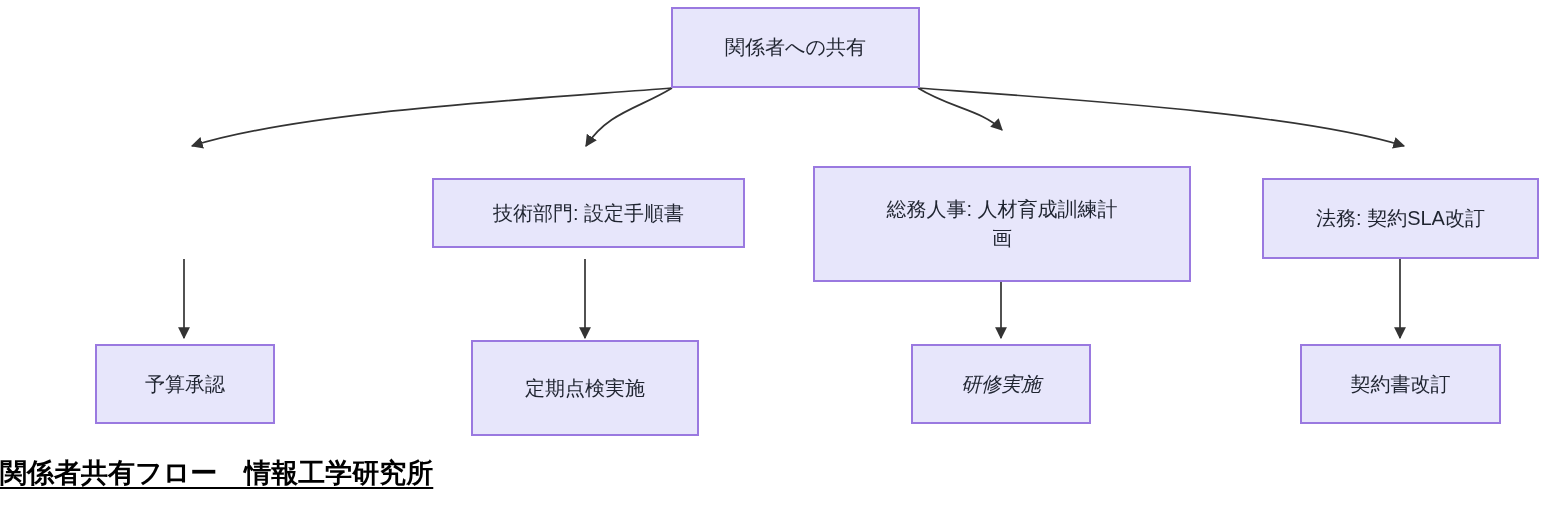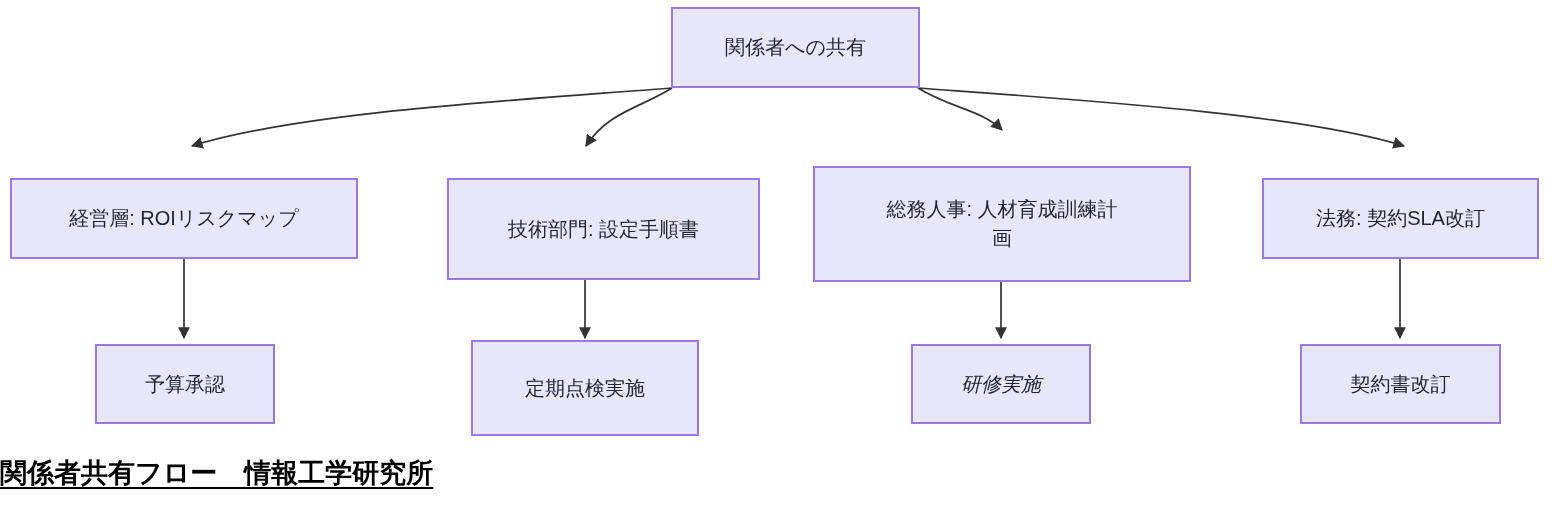--- a/index.html
+++ b/index.html
@@ -73,23 +73,22 @@
     <path d="M 918 88 C 1080 100 1300 114 1404 146" fill="none" stroke="#333333" stroke-width="1.7" marker-end="url(#arrow)"></path>
 
     <path d="M 184 259 L 184 338" fill="none" stroke="#333333" stroke-width="1.7" marker-end="url(#arrow)"></path>
     <path d="M 585 259 L 585 338" fill="none" stroke="#333333" stroke-width="1.7" marker-end="url(#arrow)"></path>
     <path d="M 1001 273 L 1001 338" fill="none" stroke="#333333" stroke-width="1.7" marker-end="url(#arrow)"></path>
     <path d="M 1400 259 L 1400 338" fill="none" stroke="#333333" stroke-width="1.7" marker-end="url(#arrow)"></path>
   </svg>
 
   <div class="node" style="left:671px; top:7px; width:249px; height:81px;">関係者への共有</div>
 
-  <div class="node" style="left:10px; top:178px; width:348px; height:81px;">経営層: ROIリスクマップ</div>
 
-  <div class="node" style="left:447px; top:178px; width:313px; height:102px;">技術部門: 設定手順書</div>
+  <div class="node" style="left:432px; top:178px; width:313px; height:70px;">技術部門: 設定手順書</div>
 
   <div class="node" style="left:813px; top:157px; width:378px; height:116px;margin-top:9px;">総務人事: 人材育成訓練計
 画</div>
 
   <div class="node" style="left:1262px; top:178px; width:277px; height:81px;">法務: 契約SLA改訂</div>
 
   <div class="node" style="left:95px; top:344px; width:180px; height:80px;">予算承認</div>
 
   <div class="node" style="left:471px; top:340px; width:228px; height:96px;">定期点検実施</div>
 

